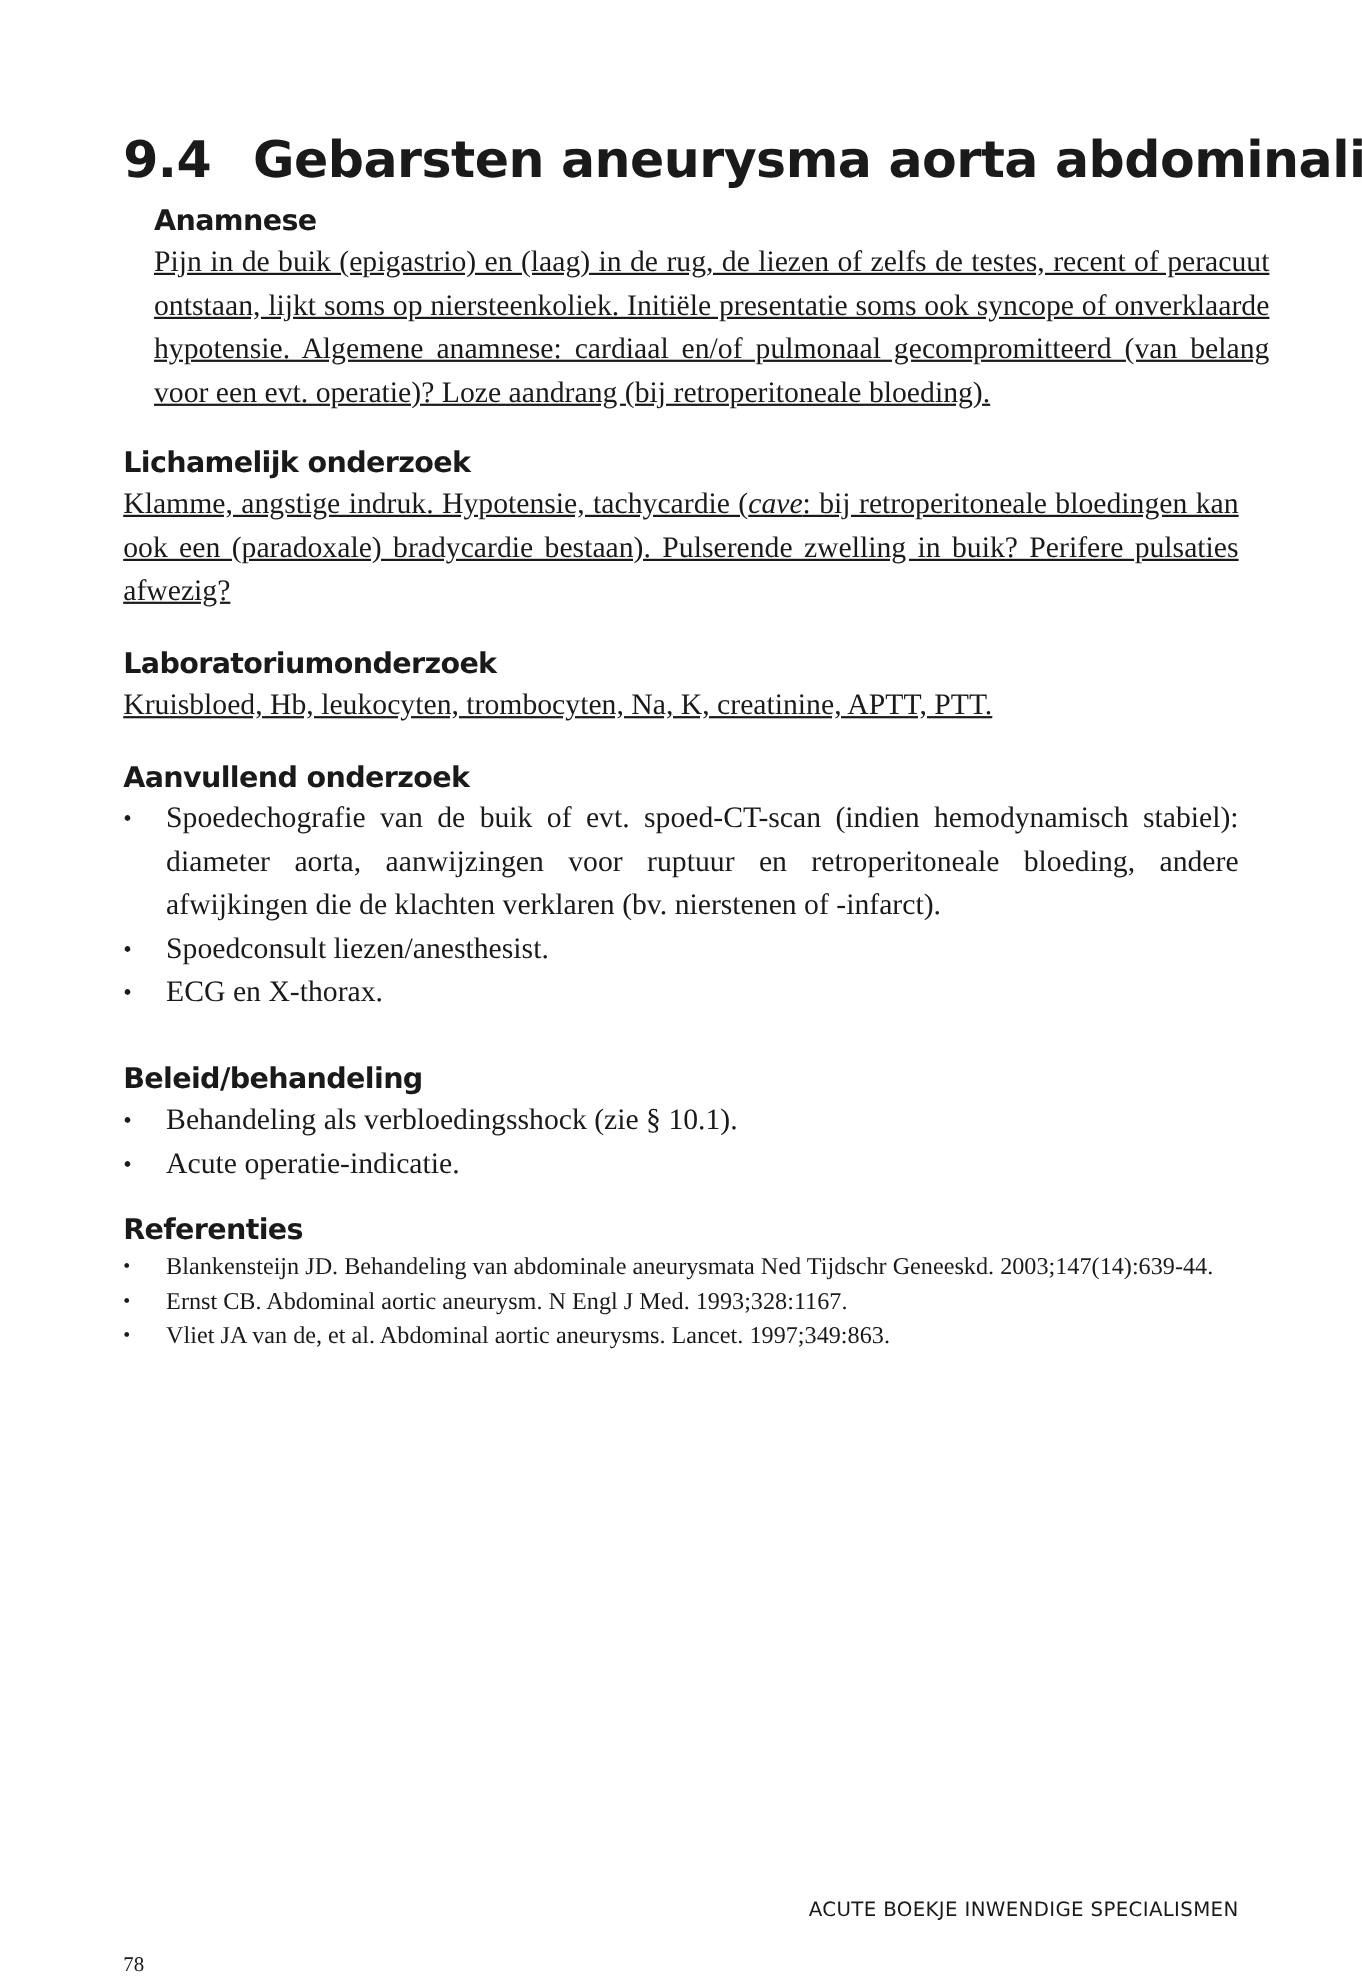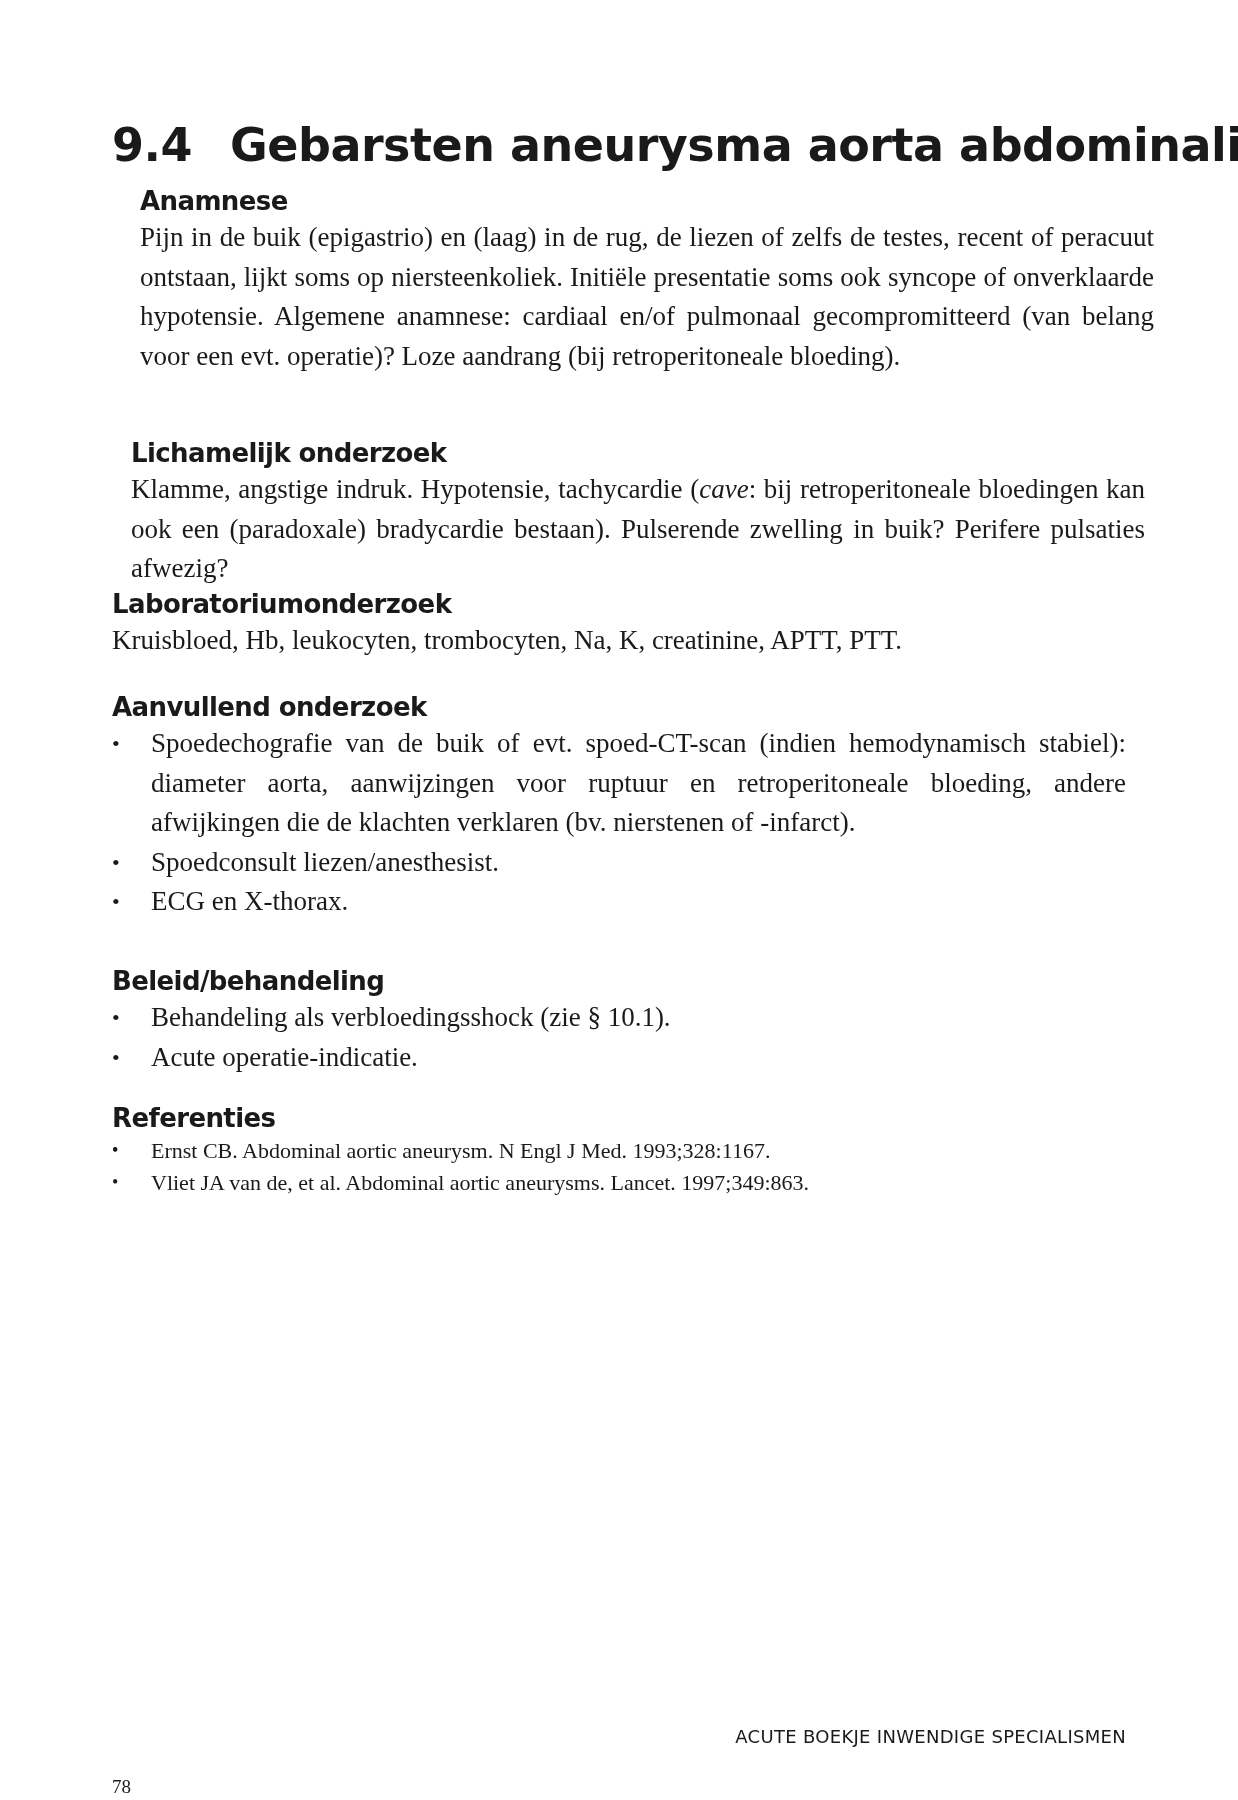--- a/index.html
+++ b/index.html
@@ -16,21 +16,21 @@
       font-size: 46px; font-weight: bold; letter-spacing: -0.5px; white-space: nowrap;
     }
     .title .num { display: inline-block; width: 118px; }
 
     .section { position: absolute; left: 0; width: 1014px; }
     .heading {
       font-size: 26px; font-weight: bold; letter-spacing: -0.6px;
       line-height: 34px; margin: 0;
     }
     .body-text {
-      font-size: 27px; line-height: 39.5px; margin: 0; text-align: justify;
+      font-size: 27px; line-height: 39.5px; margin: 0; text-align: justify; text-decoration: underline;
     }
     ul.bul { list-style: none; margin: 0; padding: 0; }
     ul.bul li { position: relative; padding-left: 39px; font-size: 27px; line-height: 39.5px; text-align: justify; }
     ul.bul li .dot { position: absolute; left: 0; top: 0; width: 20px; font-size: 22px; }
     ul.refs li { font-size: 22px; line-height: 31.5px; padding-left: 39px; position: relative; text-align: justify; }
     ul.refs li .dot { position: absolute; left: 0; top: 0; font-size: 18px; }
 
     .footer-num { position: absolute; left: 112px; top: 1776px; font-size: 19px; }
     .footer-title { position: absolute; right: 112px; top: 1726px; font-size: 18px; letter-spacing: 0.3px; margin-left: 48px; }
     em { font-style: italic; }
@@ -42,21 +42,21 @@
 
   <div class="title sans">
     <span class="num">9.4</span><span>Gebarsten aneurysma aorta abdominalis</span>
   </div>
 
   <div class="section" style="top:184px;margin-left:28px;">
     <h2 class="heading sans">Anamnese</h2>
     <p class="body-text serif">Pijn in de buik (epigastrio) en (laag) in de rug, de liezen of zelfs de testes, recent of peracuut ontstaan, lijkt soms op niersteenkoliek. Initiële presentatie soms ook syncope of onverklaarde hypotensie. Algemene anamnese: cardiaal en/of pulmonaal gecompromitteerd (van belang voor een evt. operatie)? Loze aandrang (bij retroperitoneale bloeding).</p>
   </div>
 
-  <div class="section" style="top:436px;margin-left:19px;">
+  <div class="section" style="top:404px;">
     <h2 class="heading sans">Lichamelijk onderzoek</h2>
     <p class="body-text serif"><span>Klamme, angstige indruk. Hypotensie, tachycardie (</span><em>cave</em><span>: bij retroperitoneale bloedingen kan ook een (paradoxale) bradycardie bestaan). Pulserende zwelling in buik? Perifere pulsaties afwezig?</span></p>
   </div>
 
   <div class="section" style="top:587px;">
     <h2 class="heading sans">Laboratoriumonderzoek</h2>
     <p class="body-text serif">Kruisbloed, Hb, leukocyten, trombocyten, Na, K, creatinine, APTT, PTT.</p>
   </div>
 
   <div class="section" style="top:690px;">
@@ -72,21 +72,21 @@
     <h2 class="heading sans">Beleid/behandeling</h2>
     <ul class="bul serif">
       <li><span class="dot">•</span><span>Behandeling als verbloedingsshock (zie § 10.1).</span></li>
       <li><span class="dot">•</span><span>Acute operatie-indicatie.</span></li>
     </ul>
   </div>
 
   <div class="section" style="top:1101px;">
     <h2 class="heading sans">Referenties</h2>
     <ul class="bul refs serif">
-      <li><span class="dot">•</span></li>
+      <li><span class="dot">•</span><span>Blankensteijn JD. Behandeling van abdominale aneurysmata Ned Tijdschr Geneeskd. 2003;147(14):639-44.</span></li>
       <li><span class="dot">•</span><span>Ernst CB. Abdominal aortic aneurysm. N Engl J Med. 1993;328:1167.</span></li>
       <li><span class="dot">•</span><span>Vliet JA van de, et al. Abdominal aortic aneurysms. Lancet. 1997;349:863.</span></li>
     </ul>
   </div>
 </div>
 
 <div class="footer-num serif">78</div>
 <div class="footer-title sans">ACUTE BOEKJE INWENDIGE SPECIALISMEN</div>
 
 </body></html>

